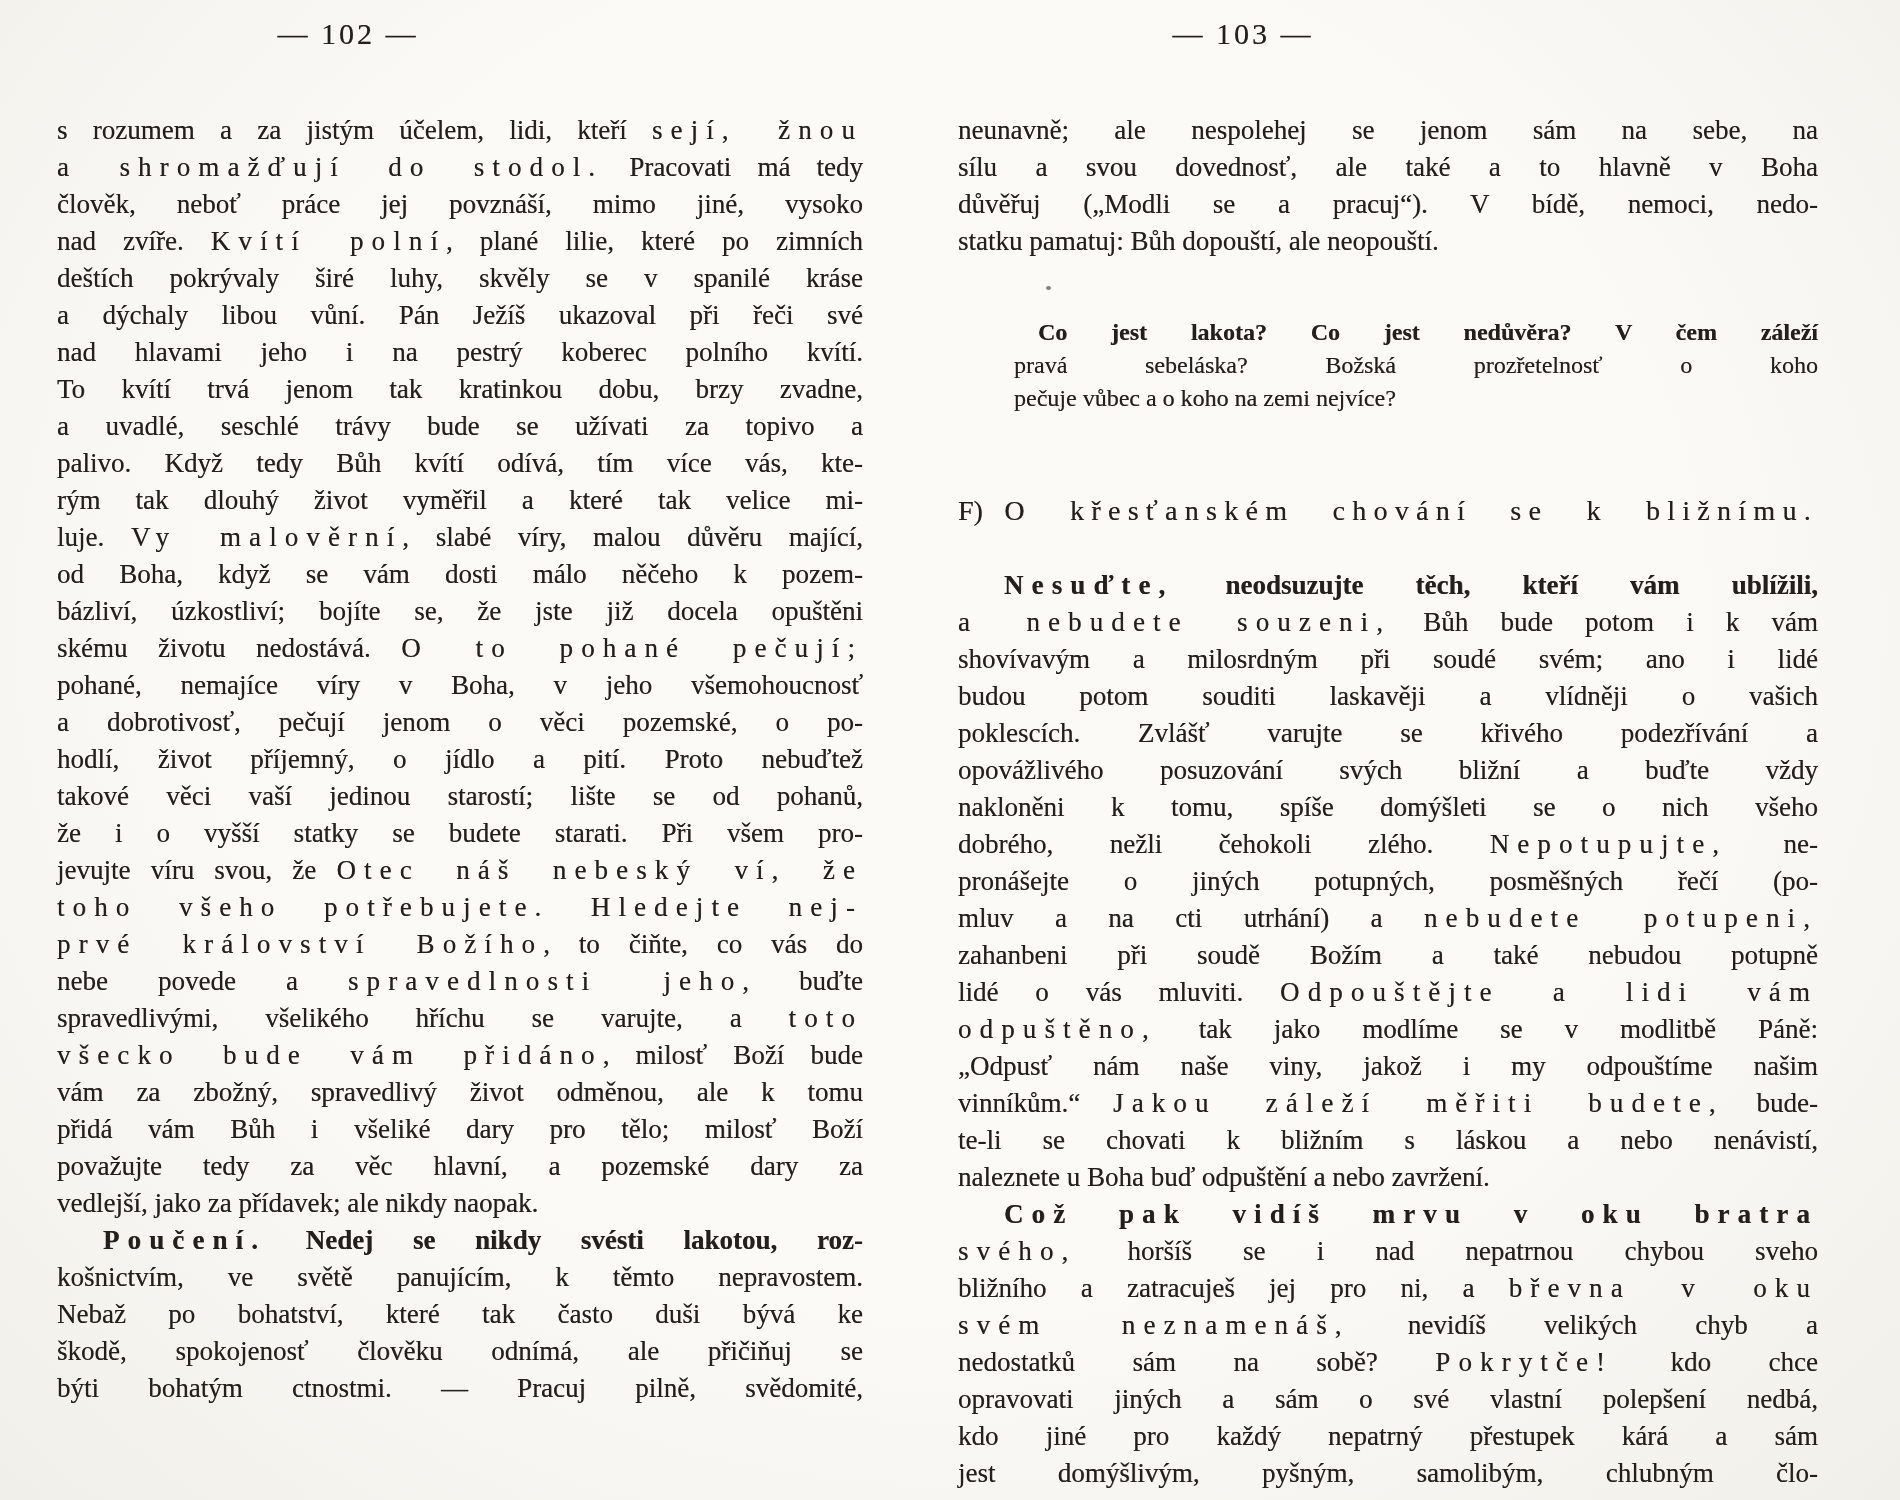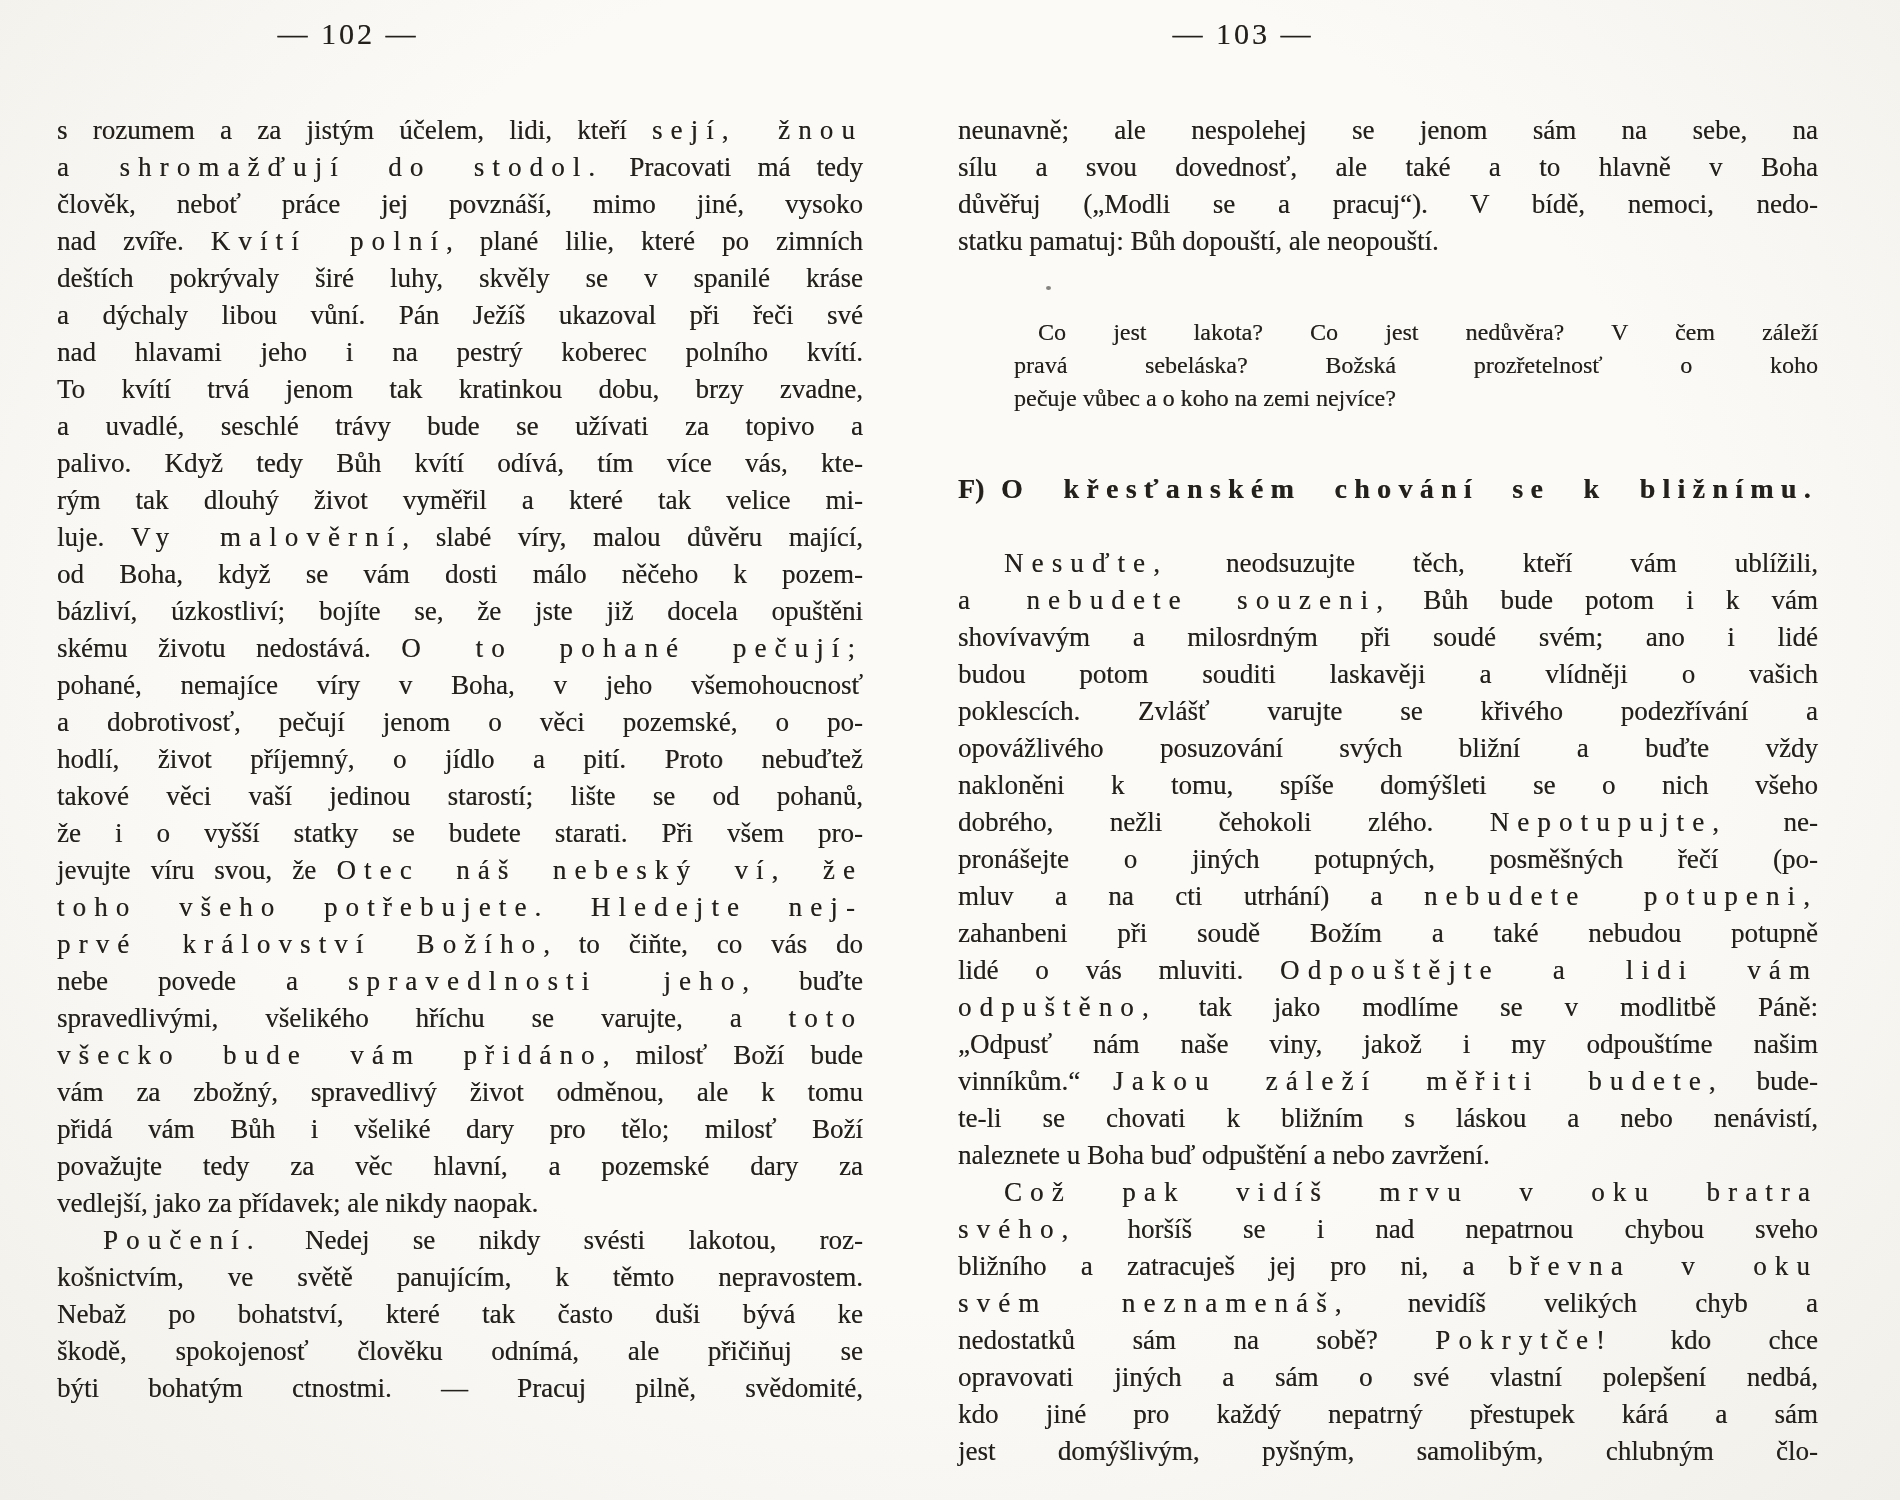--- a/index.html
+++ b/index.html
@@ -29,32 +29,32 @@
   .col{
     position:absolute;top:112px;
     font-size:27px;line-height:37px;
     text-shadow:0.3px 0.3px 0 rgba(35,32,28,0.55);
   }
   .pagenum{text-shadow:0.3px 0.3px 0 rgba(35,32,28,0.55);}
   .col-left{left:57px;width:806px;}
   .col-right{left:958px;width:860px;}
   .line{min-height:1em;}
   .just{text-align:justify;text-align-last:justify;text-justify:inter-word;}
-  .ind{text-indent:46px;}
+  .ind{text-indent:46px;font-weight:bold;}
   .sp{letter-spacing:0.30em;word-spacing:0.30em;}
   .block{display:block;}
   .question_block{
     margin:56px 0 0 56px;
     width:calc(100% - 56px);
     font-size:24px;line-height:33px;
   }
   .question_block .ind{text-indent:24px;}
   .heading{
-    margin:54px 0 36px 0;
-    font-size:28px;line-height:40px;font-weight:bold;
+    margin:76px 0 36px 0;
+    font-size:28px;line-height:40px;
   }
   .heading .sp{letter-spacing:0.26em;word-spacing:0.34em;}
   .speck{
     position:absolute;left:1046px;top:286px;
     width:5px;height:4px;border-radius:50%;
     background:rgba(35,32,28,0.55);
   }
 </style>
 </head>
 <body>

